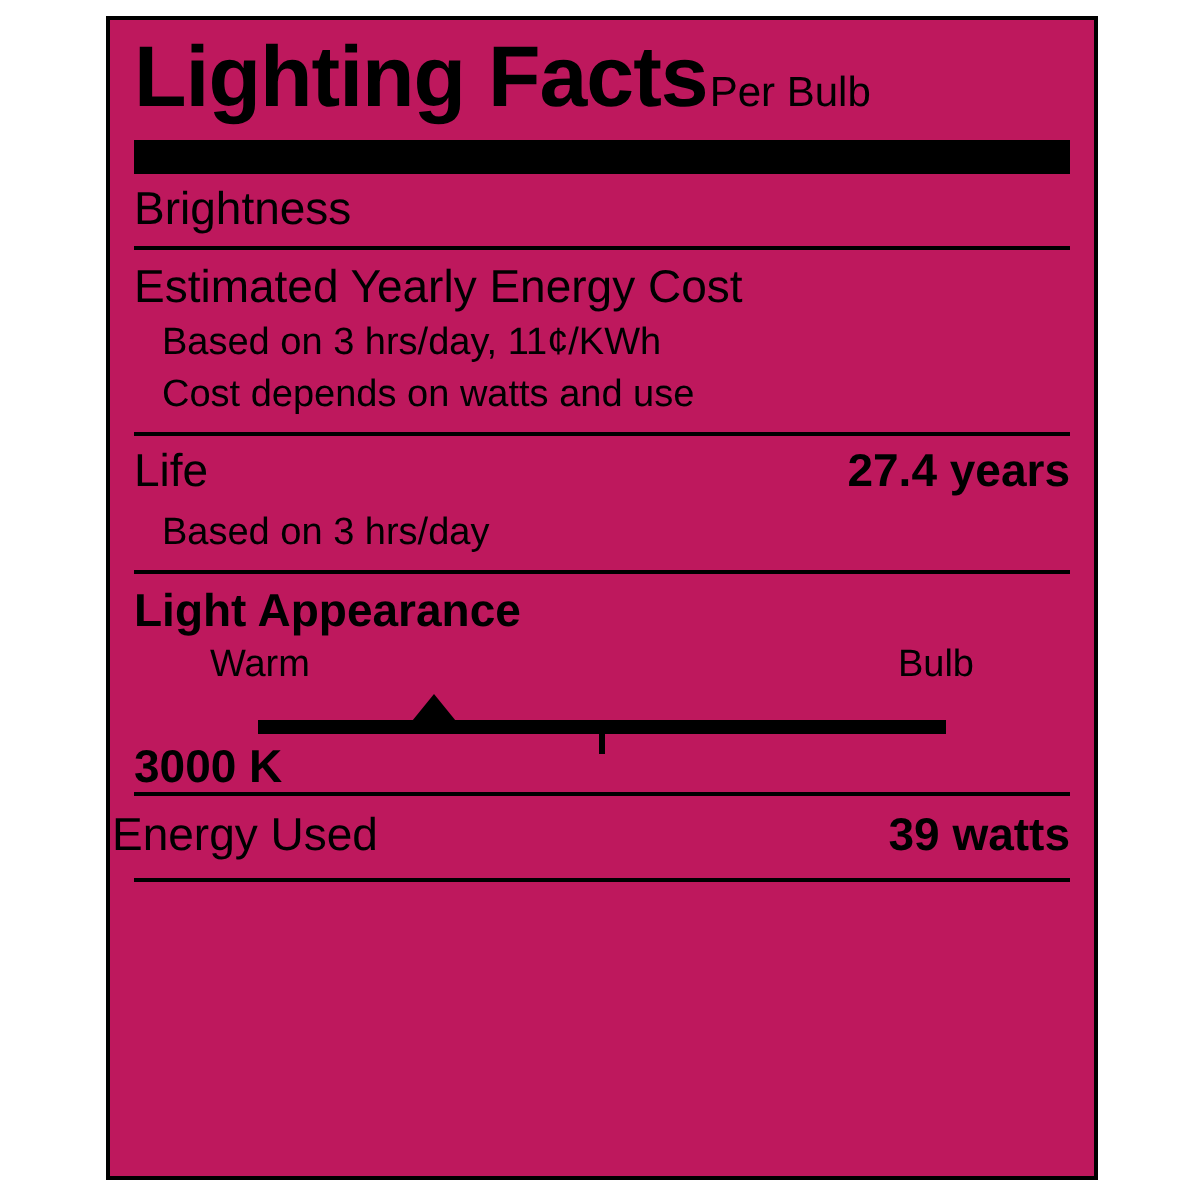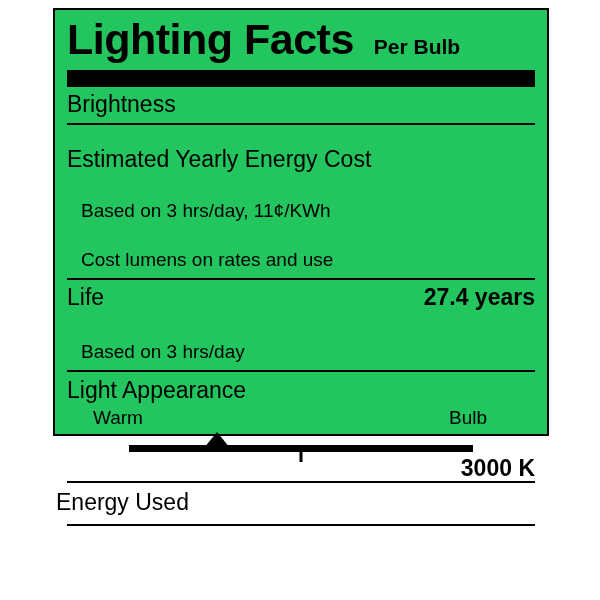--- a/index.html
+++ b/index.html
@@ -8,46 +8,45 @@
     background: #ffffff;
     width: 600px;
     height: 600px;
     font-family: "Liberation Sans", sans-serif;
   }
   #label {
     position: absolute;
     left: 53px;
     top: 8px;
     width: 496px;
-    height: 428px;
+    height: 582px;
     border: 2px solid #000;
-    background: #22c55e;
+    background: #be185d;
     box-sizing: border-box;
   }
   .pad {
     padding: 0 12px;
   }
   
   .title-row {
     display: flex;
     align-items: baseline;
     padding-top: 8px;
   }
   .title-main {
     font-size: 43px;
     font-weight: bold;
     letter-spacing: -0.5px;
     line-height: 1.0;
     color: #000;
   }
   .title-sub {
     font-size: 21px;
-    margin-left: 20px;
-    color: #000;
-    font-weight: bold;
+    margin-left: 1px;
+    color: #000;
   }
   
   .black-bar {
     height: 17px;
     background: #000;
     margin: 9px 12px 0 12px;
   }
   .rule {
     height: 2px;
     background: #000;
@@ -66,45 +65,45 @@
   }
   .row-value {
     font-size: 23px;
     font-weight: bold;
     color: #000;
   }
   .row-cost {
     display: flex;
     justify-content: space-between;
     align-items: baseline;
-    padding: 21px 12px 2px 12px;
+    padding: 5px 12px 2px 12px;
     flex-direction: column;
   }
   .subline {
     font-size: 19px;
     color: #000;
     padding: 2px 12px 2px 26px;
-    margin-top: 23px;
   }
   .sub-gap {
     padding-bottom: 7px;
   }
   
   .appearance-title {
     font-size: 23px;
-    font-weight: normal;
+    font-weight: bold;
     color: #000;
     padding: 5px 12px 0 12px;
   }
   .scale-labels {
     display: flex;
     justify-content: space-between;
     font-size: 19px;
     color: #000;
     padding: 3px 60px 0 38px;
+    margin-left: 12px;
   }
   .scale-wrap {
     position: relative;
     height: 46px;
     margin: 6px 12px 0 12px;
   }
   .scale-bar {
     position: absolute;
     left: 62px;
     right: 62px;
@@ -130,21 +129,21 @@
     border-left: 13px solid transparent;
     border-right: 13px solid transparent;
     border-bottom: 16px solid #000;
     transform: translateX(-50%);
   }
   .kelvin {
     position: absolute;
     top: 20px;
     left: 0;
     right: 0;
-    text-align: right;
+    text-align: left;
     font-size: 23px;
     font-weight: bold;
     color: #000;
   }
   .energy-row {
     display: flex;
     justify-content: space-between;
     align-items: baseline;
     padding: 6px 12px 8px 1px;
   }
@@ -164,21 +163,21 @@
   <div class="row">
     <span class="row-label">Brightness</span>
   </div>
 
   <div class="rule"></div>
 
   <div class="row-cost">
     <span class="row-label">Estimated Yearly Energy Cost</span>
   </div>
   <div class="subline">Based on 3 hrs/day, 11¢/KWh</div>
-  <div class="subline sub-gap">Cost lumens on rates and use</div>
+  <div class="subline sub-gap">Cost depends on watts and use</div>
 
   <div class="rule"></div>
 
   <div class="row">
     <span class="row-label">Life</span>
     <span class="row-value">27.4 years</span>
   </div>
   <div class="subline sub-gap">Based on 3 hrs/day</div>
 
   <div class="rule"></div>
@@ -195,17 +194,18 @@
       <div class="scale-tick"></div>
     </div>
     <div class="scale-marker"></div>
     <div class="kelvin">3000 K</div>
   </div>
 
   <div class="rule"></div>
 
   <div class="energy-row">
     <span class="row-label">Energy Used</span>
+    <span class="row-value">39 watts</span>
   </div>
 
   <div class="rule"></div>
 
 </div>
 
 </body></html>

